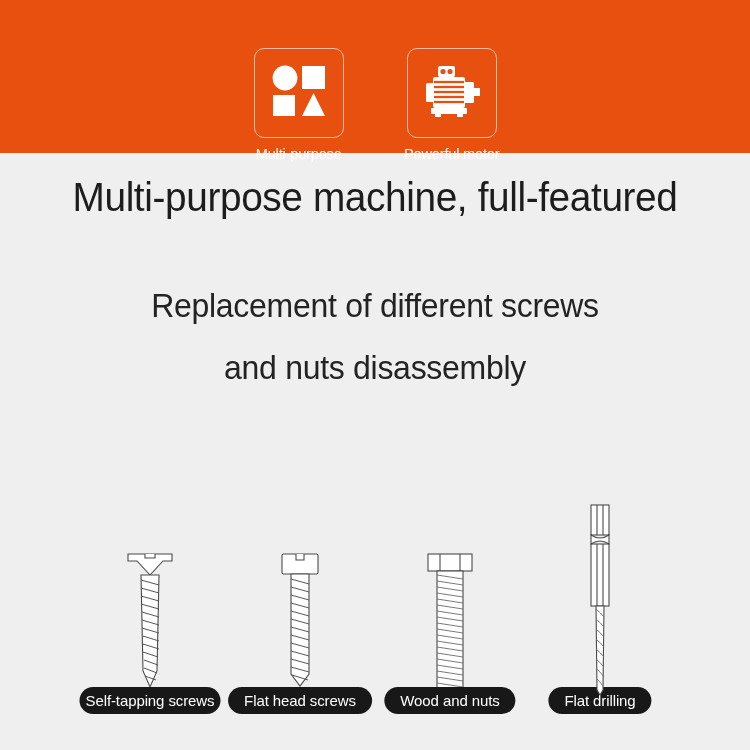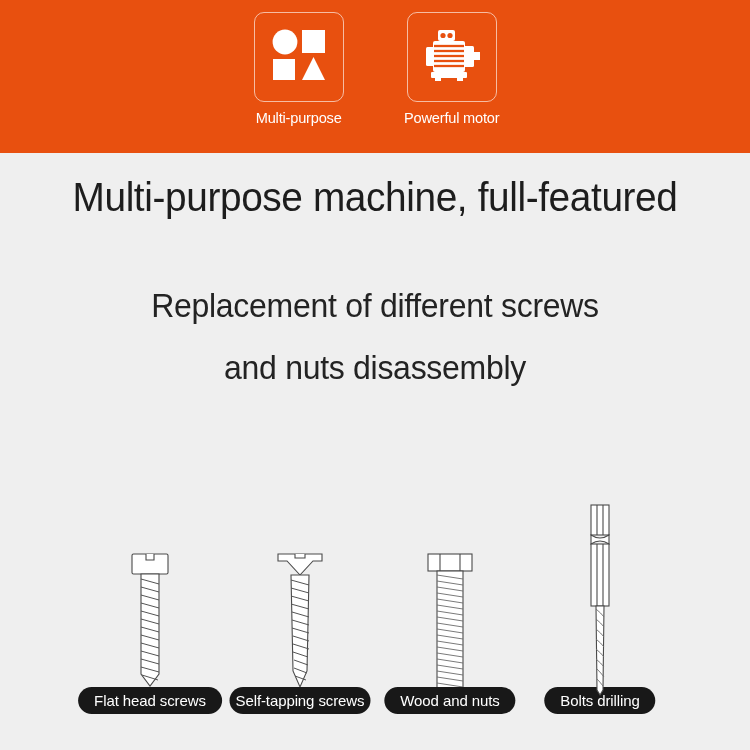--- a/index.html
+++ b/index.html
@@ -31,20 +31,21 @@
     height: 153px;
     display: flex;
     justify-content: center;
     align-items: flex-start;
   }
   .feature-item {
     width: 153px;
     display: flex;
     flex-direction: column;
     align-items: center;
+    margin-top: 36px;
   }
   .feature-icon-box {
     margin-top: 12px;
     width: 90px;
     height: 90px;
     border: 1px solid rgba(255,255,255,0.62);
     border-radius: 10px;
     box-sizing: border-box;
     display: flex;
     align-items: center;
@@ -203,20 +204,54 @@
 </div>
 
 <div id="fastener-showcase">
 
   <div class="fastener-item">
     <div class="fastener-art">
       <span>
         <svg width="62" height="150" viewBox="0 0 62 150">
           <g stroke="#4a4a4a" stroke-width="1.1" fill="#ffffff">
 
+            <path d="M9 6 h44 v7 h-9 l-13 14 l-13 -14 h-9 z"></path>
+
+            <path d="M26 6 v4 h10 v-4" fill="#ffffff"></path>
+
+            <path d="M22 27 l2 96 l7 16 l7 -16 l2 -96 z"></path>
+          </g>
+
+          <g stroke="#555555" stroke-width="1" fill="none">
+            <path d="M22 32 l18 5"></path>
+              <path d="M22 40 l18 5"></path>
+            <path d="M22 48 l18 5"></path>
+              <path d="M22 56 l18 5"></path>
+            <path d="M23 64 l17 5"></path>
+              <path d="M23 72 l17 5"></path>
+            <path d="M23 80 l17 5"></path>
+              <path d="M24 88 l16 5"></path>
+            <path d="M24 96 l16 5"></path>
+              <path d="M24 104 l15 5"></path>
+            <path d="M25 112 l14 5"></path>
+              <path d="M25 120 l13 5"></path>
+            <path d="M26 128 l11 4"></path>
+          </g>
+        </svg>
+      </span>
+    </div>
+    <div class="fastener-pill tight">Self-tapping screws</div>
+  </div>
+
+  <div class="fastener-item">
+    <div class="fastener-art">
+      <span>
+        <svg width="62" height="150" viewBox="0 0 62 150">
+          <g stroke="#4a4a4a" stroke-width="1.1" fill="#ffffff">
+
             <rect x="13" y="6" width="36" height="20" rx="1.5"></rect>
 
             <path d="M27 6 v6 h8 v-6" fill="#ffffff"></path>
 
             <path d="M22 26 l0 100 l9 12 l9 -12 l0 -100 z"></path>
           </g>
 
           <g stroke="#555555" stroke-width="1" fill="none">
             <path d="M22 31 l18 5"></path>
               <path d="M22 39 l18 5"></path>
@@ -229,54 +264,20 @@
             <path d="M22 95 l18 5"></path>
               <path d="M22 103 l18 5"></path>
             <path d="M22 111 l18 5"></path>
               <path d="M22 119 l18 5"></path>
             <path d="M23 127 l16 5"></path>
           </g>
         </svg>
       </span>
     </div>
     <div class="fastener-pill">Flat head screws</div>
-  </div>
-
-  <div class="fastener-item">
-    <div class="fastener-art">
-      <span>
-        <svg width="62" height="150" viewBox="0 0 62 150">
-          <g stroke="#4a4a4a" stroke-width="1.1" fill="#ffffff">
-
-            <path d="M9 6 h44 v7 h-9 l-13 14 l-13 -14 h-9 z"></path>
-
-            <path d="M26 6 v4 h10 v-4" fill="#ffffff"></path>
-
-            <path d="M22 27 l2 96 l7 16 l7 -16 l2 -96 z"></path>
-          </g>
-
-          <g stroke="#555555" stroke-width="1" fill="none">
-            <path d="M22 32 l18 5"></path>
-              <path d="M22 40 l18 5"></path>
-            <path d="M22 48 l18 5"></path>
-              <path d="M22 56 l18 5"></path>
-            <path d="M23 64 l17 5"></path>
-              <path d="M23 72 l17 5"></path>
-            <path d="M23 80 l17 5"></path>
-              <path d="M24 88 l16 5"></path>
-            <path d="M24 96 l16 5"></path>
-              <path d="M24 104 l15 5"></path>
-            <path d="M25 112 l14 5"></path>
-              <path d="M25 120 l13 5"></path>
-            <path d="M26 128 l11 4"></path>
-          </g>
-        </svg>
-      </span>
-    </div>
-    <div class="fastener-pill tight">Self-tapping screws</div>
   </div>
 
   <div class="fastener-item">
     <div class="fastener-art">
       <span>
         <svg width="62" height="150" viewBox="0 0 62 150">
           <g stroke="#4a4a4a" stroke-width="1.1" fill="#ffffff">
 
             <rect x="9" y="6" width="44" height="17"></rect>
             <line x1="21" y1="6" x2="21" y2="23"></line>
@@ -337,16 +338,16 @@
             <path d="M27 126 q5 4 8 8"></path>
               <path d="M27 136 q5 4 8 8"></path>
             <path d="M27 146 q5 4 8 8"></path>
               <path d="M27 156 q5 4 8 8"></path>
             <path d="M28 166 q4 4 7 8"></path>
               <path d="M28 176 q3 3 6 7"></path>
           </g>
         </svg>
       </span>
     </div>
-    <div class="fastener-pill">Bolts drilling</div>
+    <div class="fastener-pill">Flat drilling</div>
   </div>
 
 </div>
 
 </body></html>

